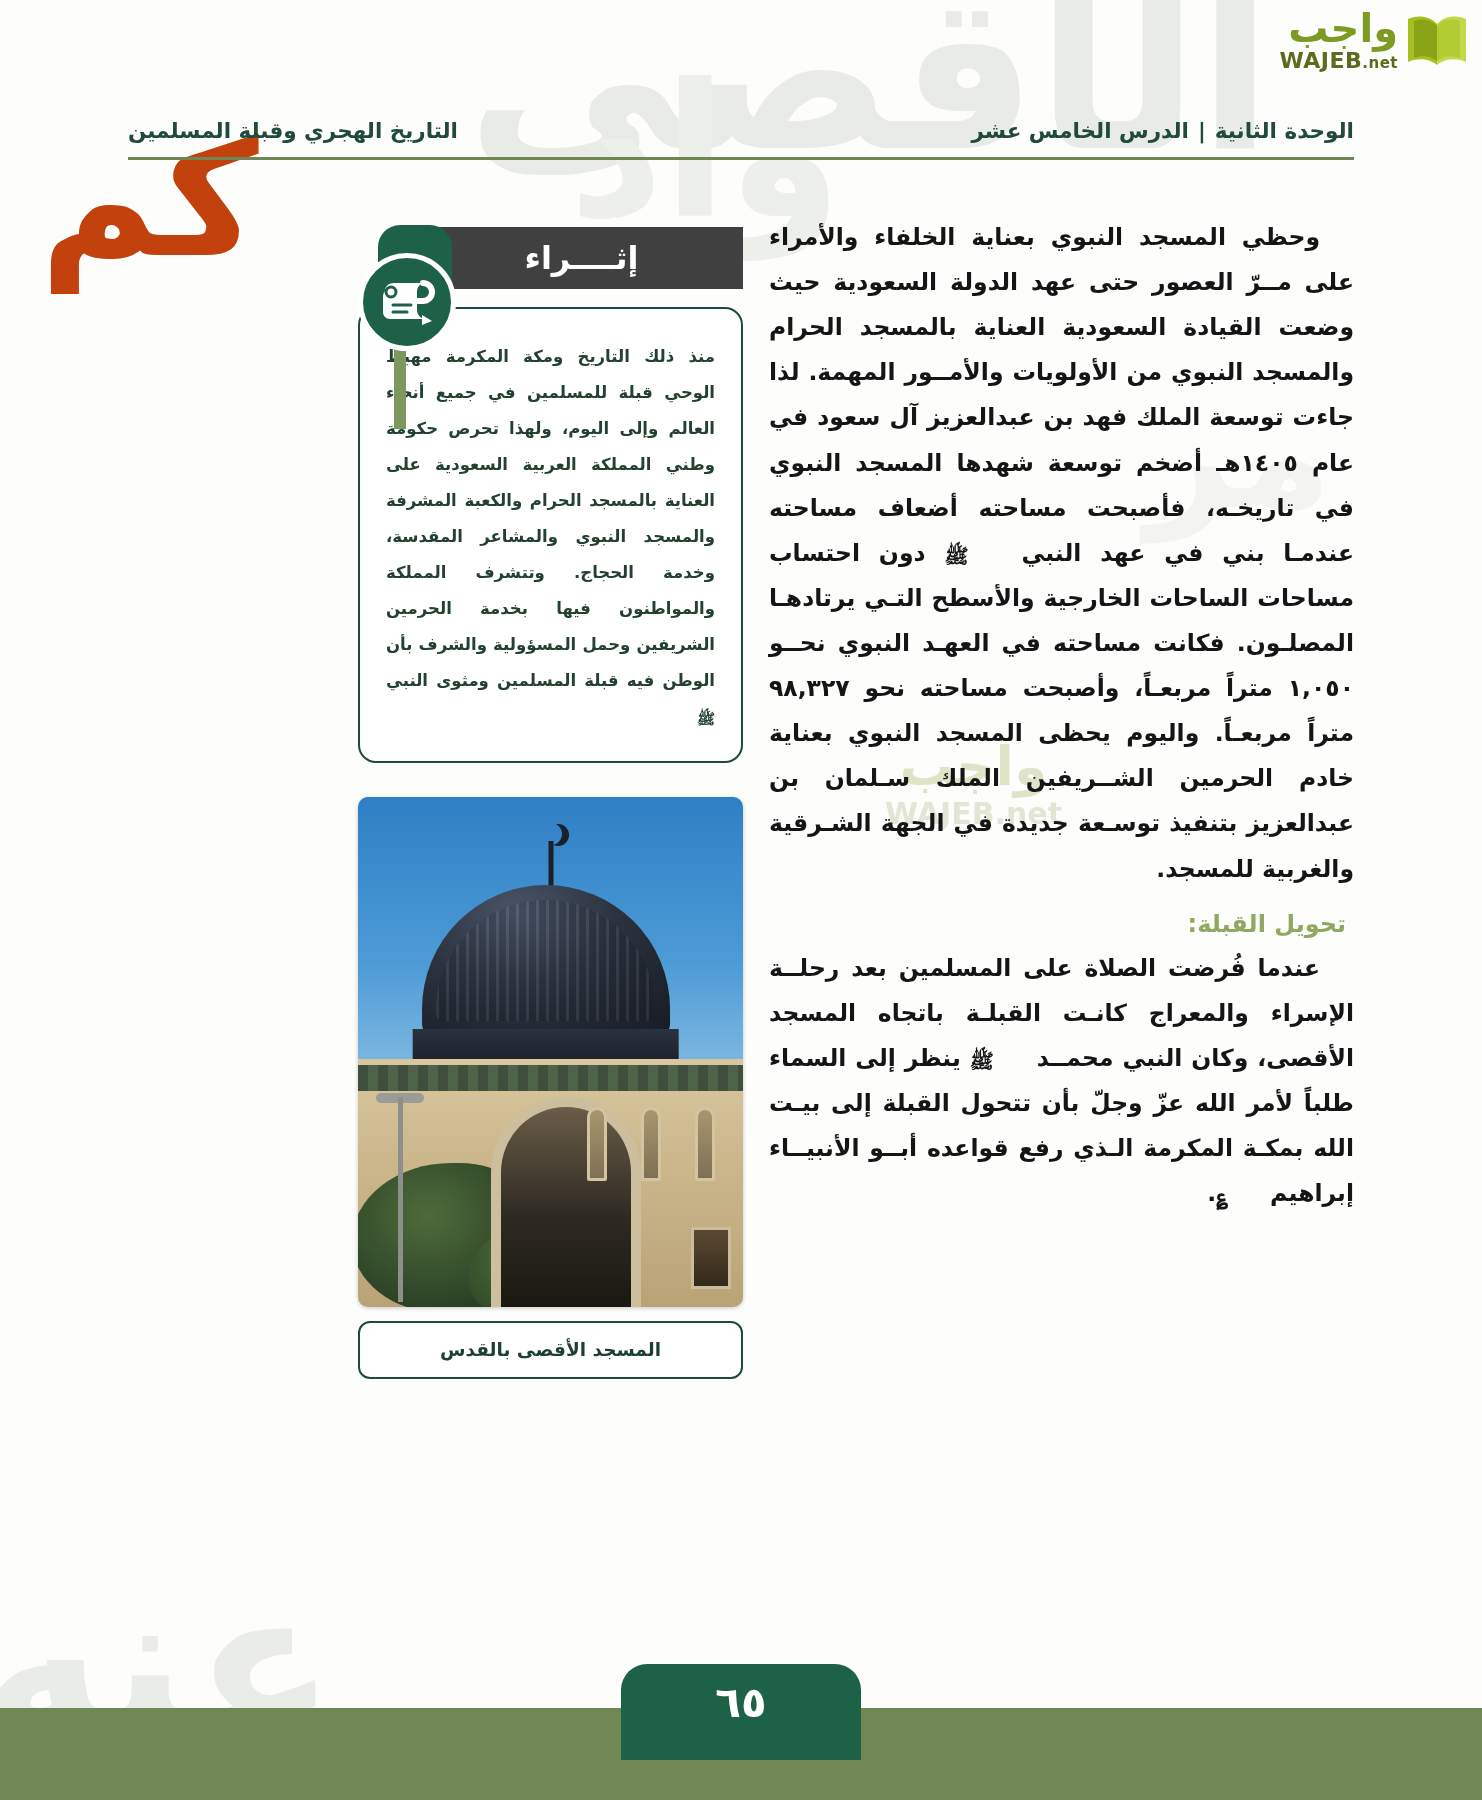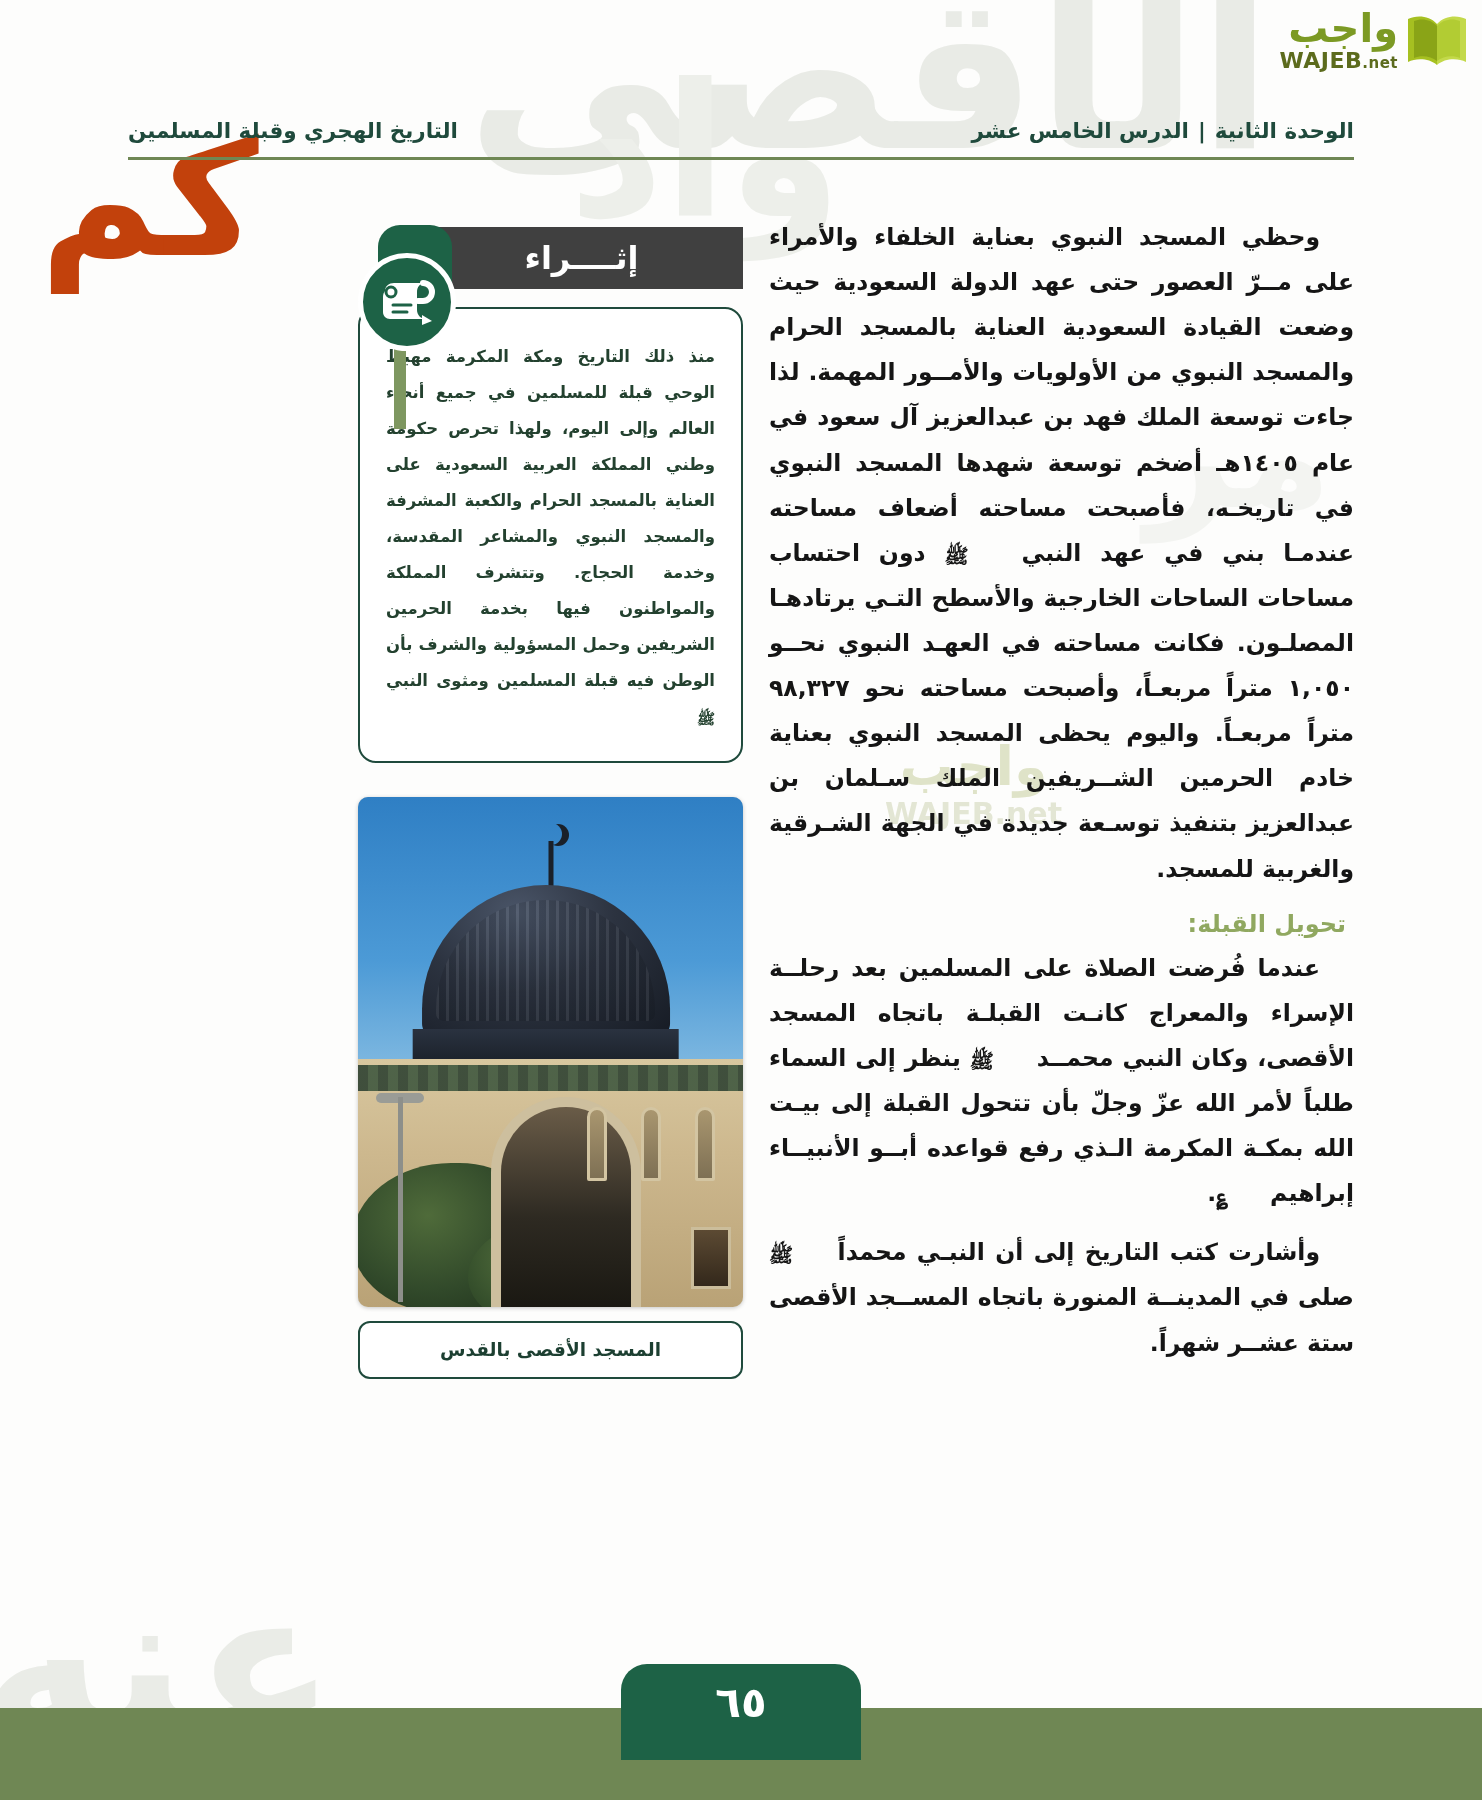--- a/index.html
+++ b/index.html
@@ -459,23 +459,20 @@
     <p class="body-par first">
       <span>وحظي المسجد النبوي بعناية الخلفاء والأمراء على مــرّ العصور حتى عهد الدولة السعودية حيث وضعت القيادة السعودية العناية بالمسجد الحرام والمسجد النبوي من الأولويات والأمــور المهمة. لذا جاءت توسعة الملك فهد بن عبدالعزيز آل سعود في عام ١٤٠٥هـ أضخم توسعة شهدها المسجد النبوي في تاريخـه، فأصبحت مساحته أضعاف مساحته عندمـا بني في عهد النبي </span><span class="pbuh">ﷺ</span><span> دون احتساب مساحات الساحات الخارجية والأسطح التـي يرتادهـا المصلـون. فكانت مساحته في العهـد النبوي نحــو ١,٠٥٠ متراً مربعـاً، وأصبحت مساحته نحو ٩٨,٣٢٧ متراً مربعـاً. واليوم يحظى المسجد النبوي بعناية خادم الحرمين الشــريفين الملك سـلمان بن عبدالعزيز بتنفيذ توسـعة جديدة في الجهة الشـرقية والغربية للمسجد.</span>
     </p>
 
     <h2 class="sec-title">تحويل القبلة:</h2>
 
     <p class="body-par first">
       <span>عندما فُرضت الصلاة على المسلمين بعد رحلــة الإسراء والمعراج كانـت القبلـة باتجاه المسجد الأقصى، وكان النبي محمــد </span><span class="pbuh">ﷺ</span><span> ينظر إلى السماء طلباً لأمر الله عزّ وجلّ بأن تتحول القبلة إلى بيـت الله بمكـة المكرمة الـذي رفع قواعده أبــو الأنبيــاء إبراهيم </span><span class="pbuh">؏</span><span>.</span>
     </p>
 
-    <p class="body-par first">
-      <span>وأشارت كتب التاريخ إلى أن النبـي محمداً </span><span class="pbuh">ﷺ</span><span> صلى في المدينــة المنورة باتجاه المســجد الأقصى ستة عشــر شهراً.</span>
-    </p>
 
   </section>
 
   <aside class="col-side">
 
     <div class="enrich-wrap">
 
       <div class="enrich-badge">
         <div class="badge-block"></div>
         <div class="badge-tail"></div>

